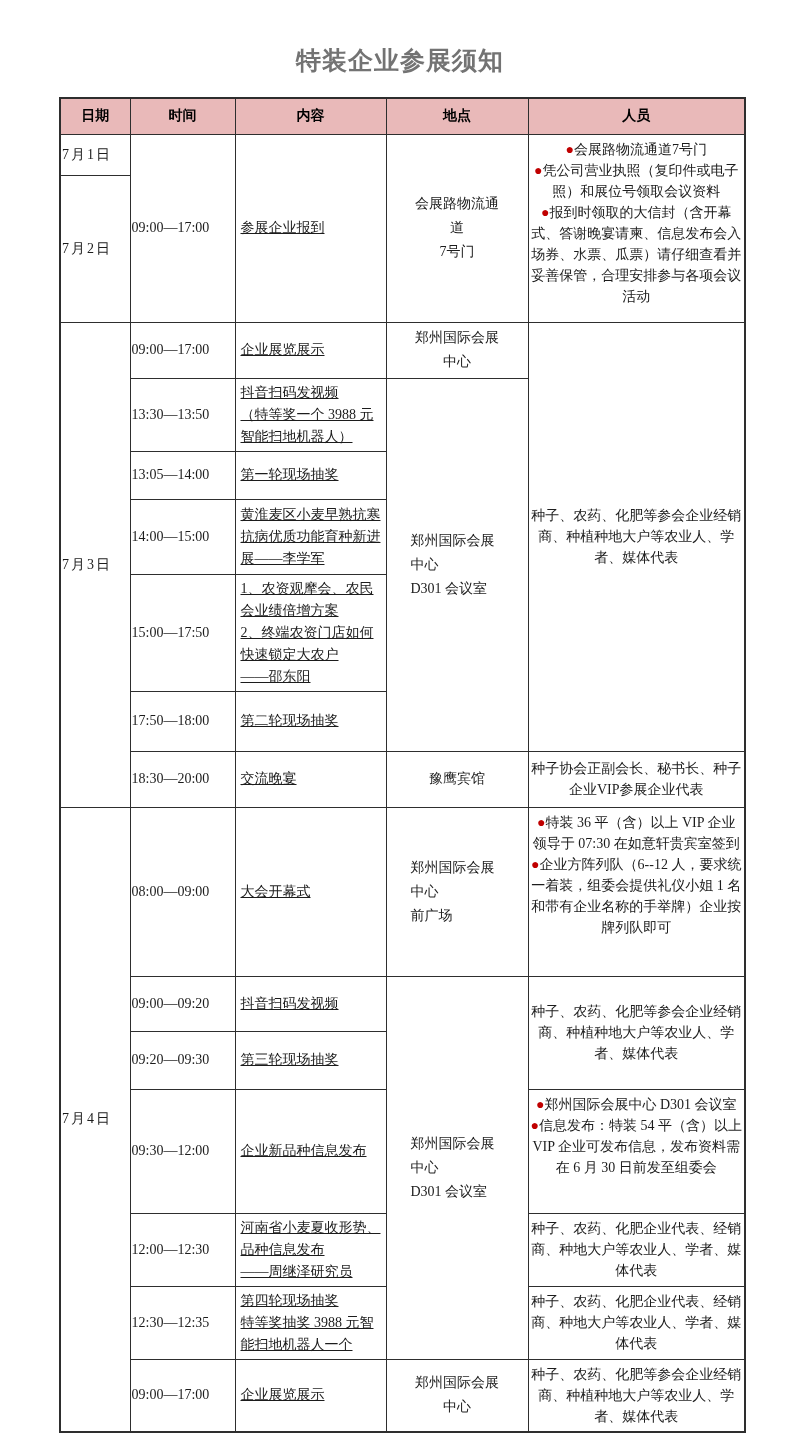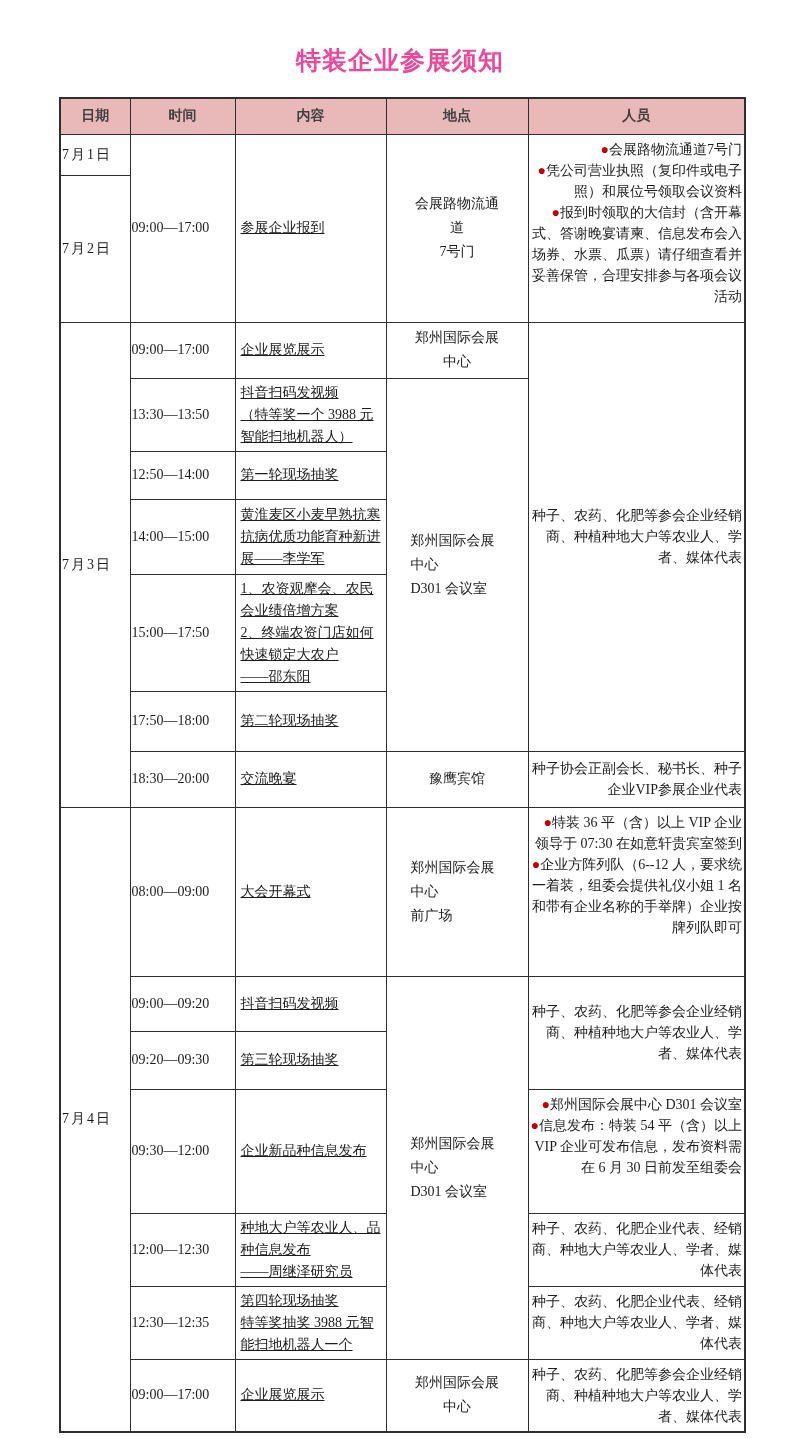--- a/index.html
+++ b/index.html
@@ -10,50 +10,50 @@
     -webkit-font-smoothing:antialiased;
   }
   .page{position:relative;width:800px;height:1438px;overflow:hidden;}
   .title{
     margin-top:44px;
     width:800px;
     text-align:center;
     font-size:25px;
     font-weight:bold;
     letter-spacing:1px;
-    color:#ec4899;
+    color:#737373;
   }
   table.sched{
     border-collapse:collapse;
     table-layout:fixed;
     width:685px;
     margin:20px 0 0 59px;
   }
   table.sched th, table.sched td{
     border:1px solid #2e2e2e;
     font-size:14px;
     vertical-align:middle;
     word-break:break-all;
     overflow:hidden;
   }
   table.sched{border:2px solid #2e2e2e;}
   th.hdr{
     background:#e9b9b9;
     font-weight:bold;
     font-size:15px;
     text-align:center;
-    color:#404040;
+    color:#000000;
   }
   td.date{ text-align:left; letter-spacing:2px; }
   td.time{ text-align:left; white-space:nowrap; }
   td.content{ text-align:left; padding:3px 5px; white-space:pre-line; line-height:22px;text-decoration:underline;}
   td.loc{ text-align:center; padding:3px 24px; white-space:pre-line; line-height:24px;}
   td.loc.left{ text-align:left; }
   td.people{
-    text-align:right;
+    text-align:center;
     padding:4px 2px;
     white-space:pre-line;
     line-height:21px;
   }
   td.people.top{ vertical-align:top; }
   .red-dot{ color:#c00000; }
   tr.h36{height:36px;} tr.h41{height:41px;} tr.h147{height:147px;}
   tr.h56{height:56px;} tr.h64{height:64px;} tr.h48{height:48px;}
   tr.h75{height:75px;} tr.h100{height:100px;} tr.h60{height:60px;}
   tr.h169{height:169px;} tr.h55{height:55px;} tr.h58{height:58px;}
@@ -108,21 +108,21 @@
     </tr>
     <tr class="h64">
       <td class="time">13:30—13:50</td>
       <td class="content">抖音扫码发视频
 （特等奖一个 3988 元
 智能扫地机器人）</td>
       <td class="loc left" rowspan="5">郑州国际会展中心
 D301 会议室</td>
     </tr>
     <tr class="h48">
-      <td class="time">12:50—14:00</td>
+      <td class="time">13:05—14:00</td>
       <td class="content">第一轮现场抽奖</td>
     </tr>
     <tr class="h75">
       <td class="time">14:00—15:00</td>
       <td class="content">黄淮麦区小麦早熟抗寒抗病优质功能育种新进展——李学军</td>
     </tr>
     <tr class="h100">
       <td class="time">15:00—17:50</td>
       <td class="content">1、农资观摩会、农民会业绩倍增方案
 2、终端农资门店如何快速锁定大农户
@@ -161,21 +161,21 @@
       <td class="content">第三轮现场抽奖</td>
     </tr>
     <tr class="h124">
       <td class="time">09:30—12:00</td>
       <td class="content">企业新品种信息发布</td>
       <td class="people top"><span class="red-dot">●</span>郑州国际会展中心 D301 会议室
 <span class="red-dot">●</span>信息发布：特装 54 平（含）以上 VIP 企业可发布信息，发布资料需在 6 月 30 日前发至组委会</td>
     </tr>
     <tr class="h65">
       <td class="time">12:00—12:30</td>
-      <td class="content">种地大户等农业人、品种信息发布
+      <td class="content">河南省小麦夏收形势、品种信息发布
 ——周继泽研究员</td>
       <td class="people">种子、农药、化肥企业代表、经销商、种地大户等农业人、学者、媒体代表</td>
     </tr>
     <tr class="h63">
       <td class="time">12:30—12:35</td>
       <td class="content">第四轮现场抽奖
 特等奖抽奖 3988 元智能扫地机器人一个</td>
       <td class="people">种子、农药、化肥企业代表、经销商、种地大户等农业人、学者、媒体代表</td>
     </tr>
     <tr class="h62">

